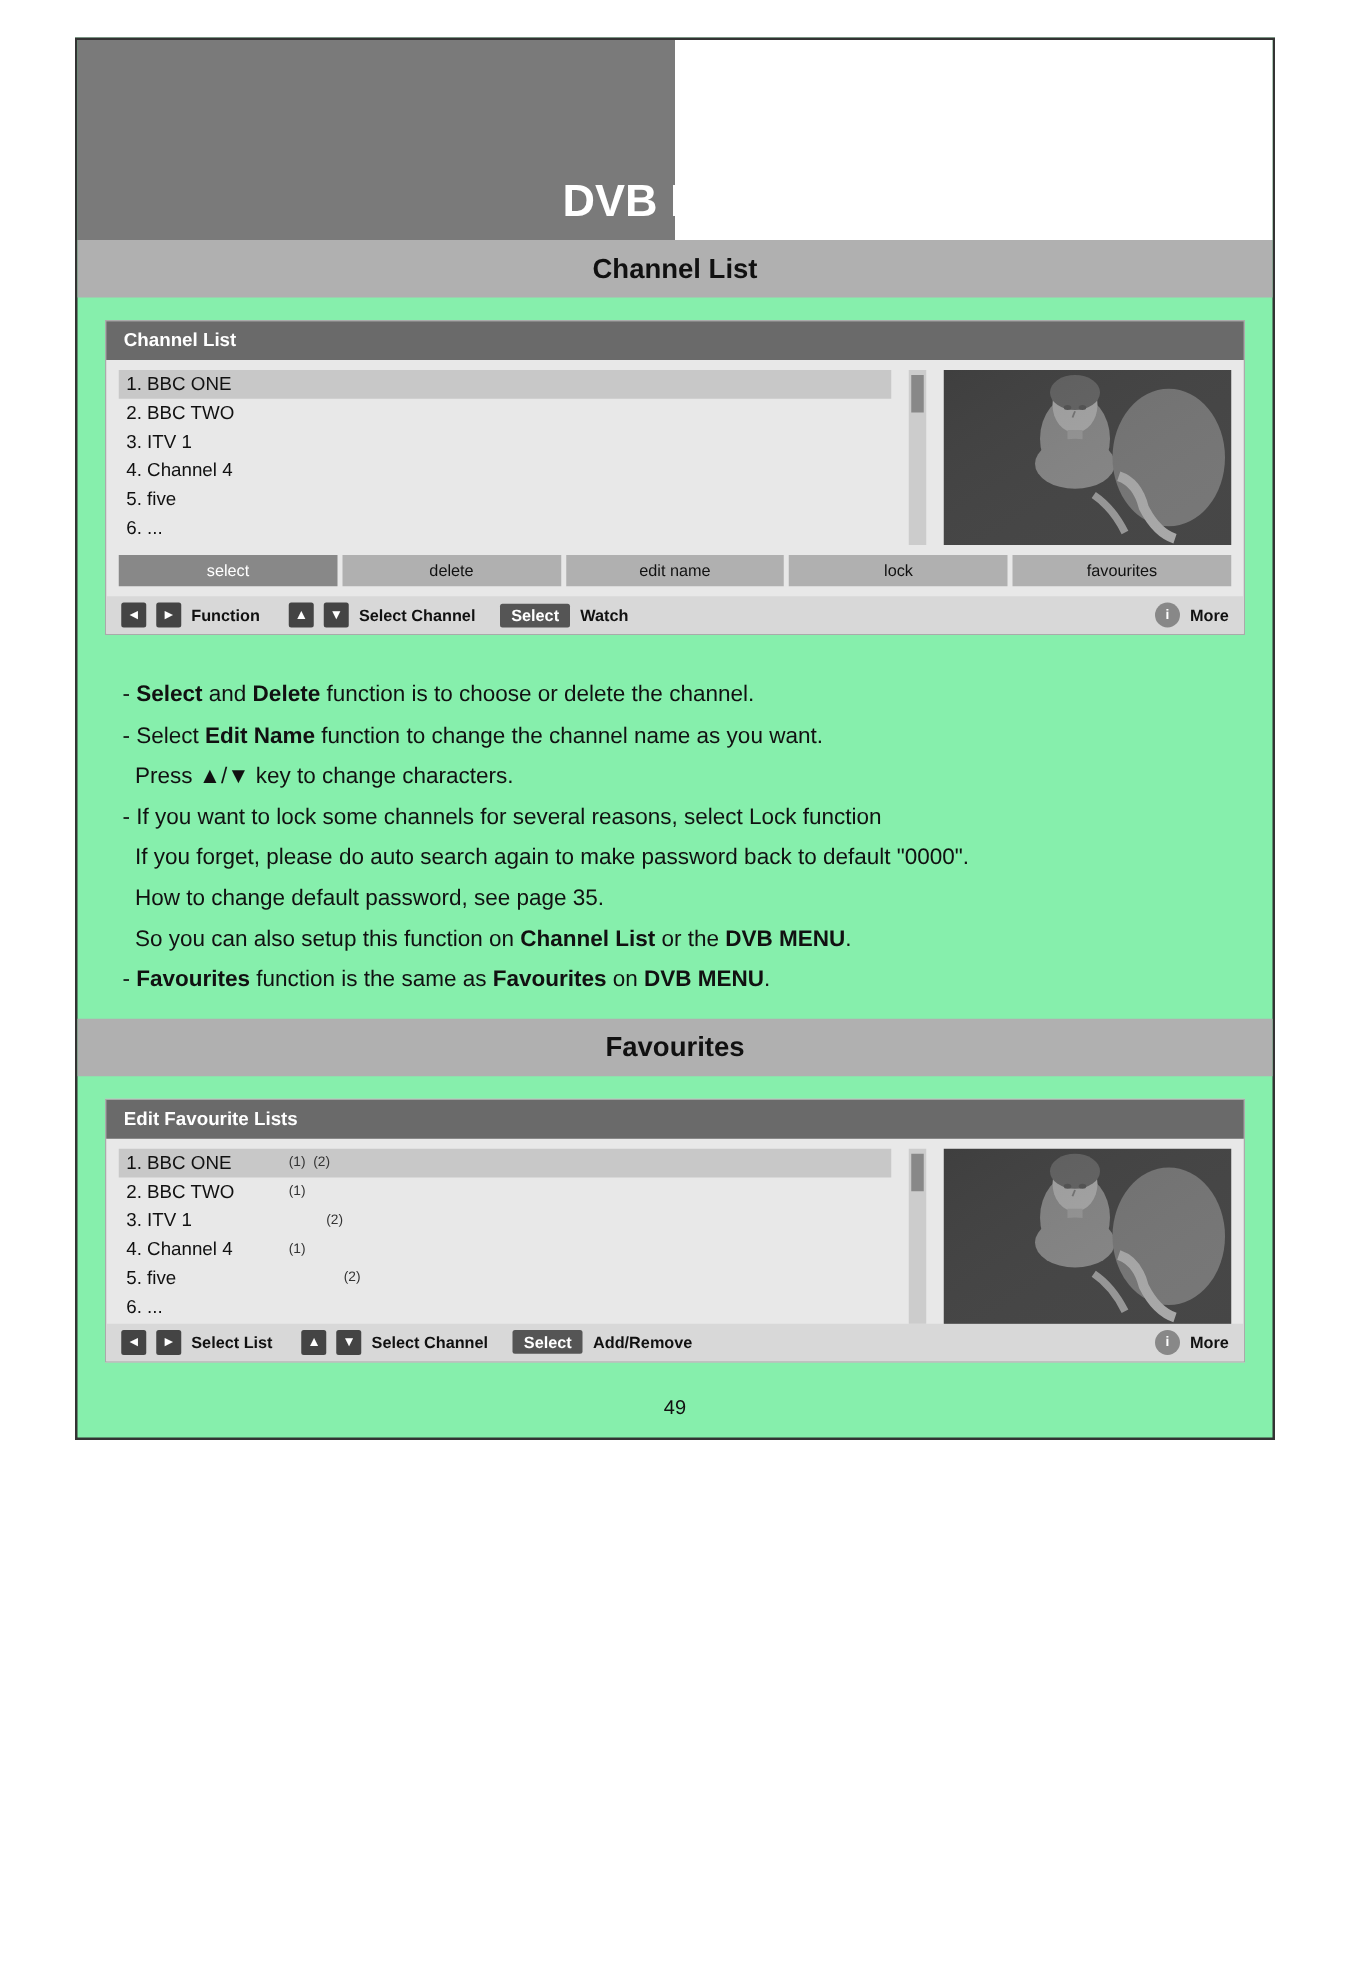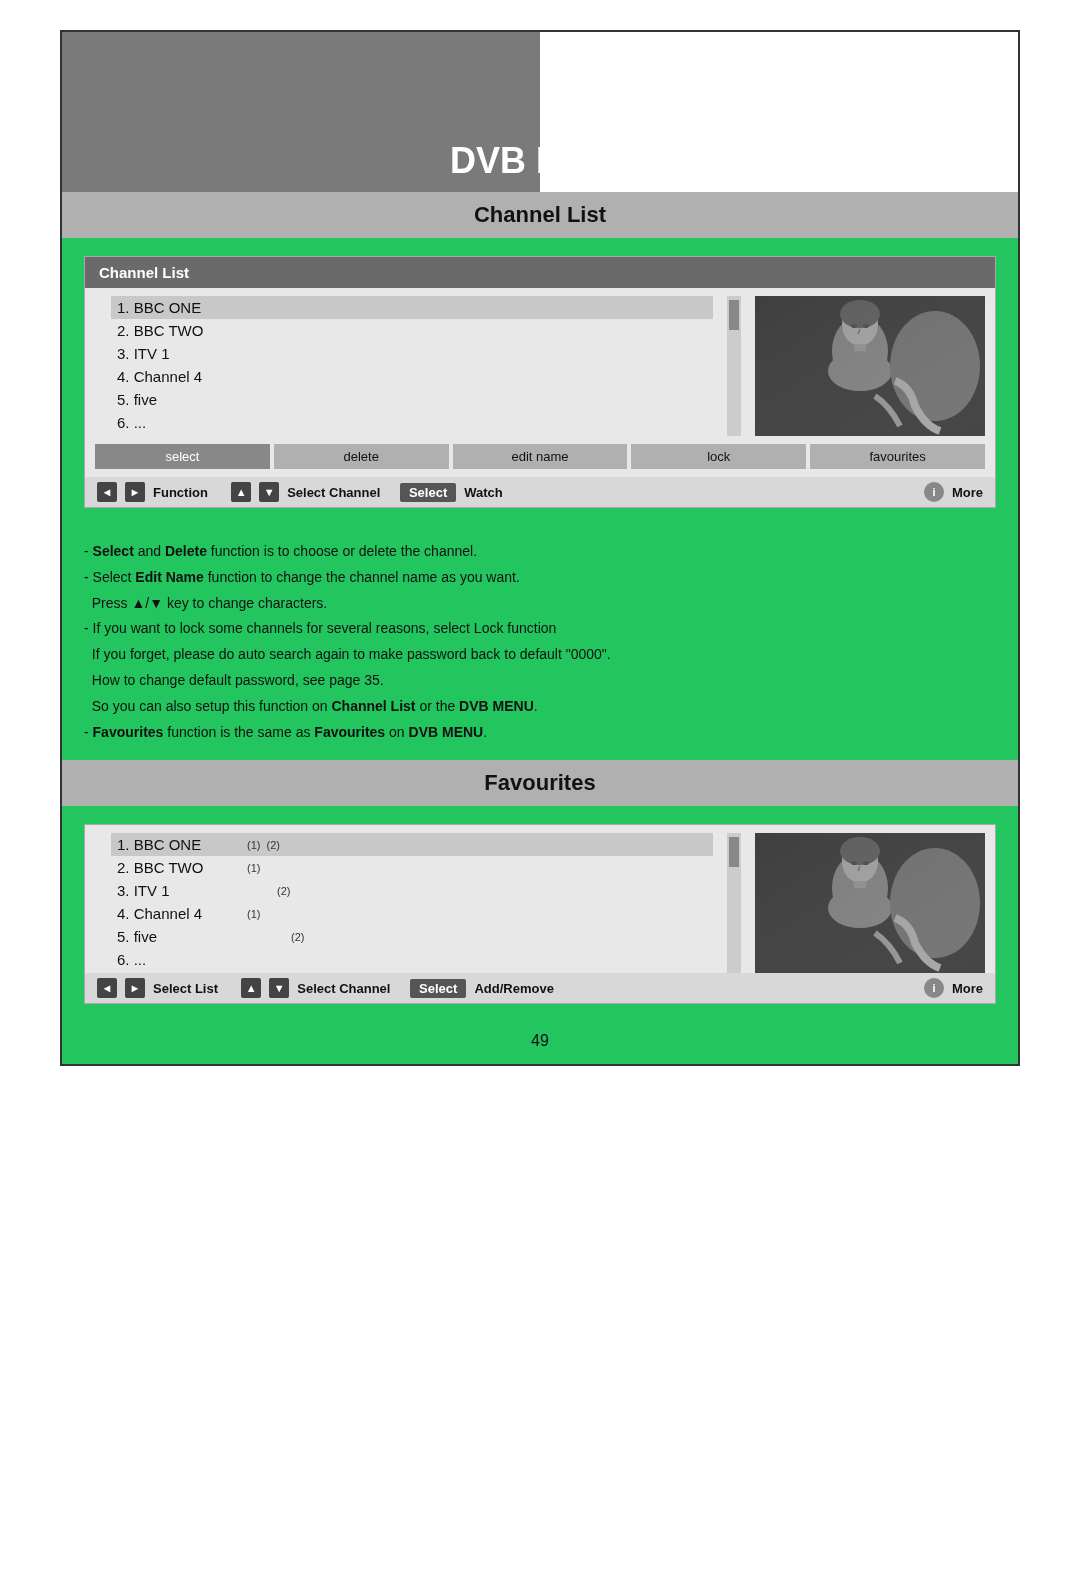--- a/index.html
+++ b/index.html
@@ -9,21 +9,21 @@
       width: 1080px;
       min-height: 1569px;
       display: flex;
       justify-content: center;
       align-items: flex-start;
     }
     .page-wrapper {
       width: 960px;
       margin: 30px auto;
       border: 2px solid #333;
-      background: #22c55e;
+      background: #86efac;
     }
     .page-title {
       font-size: 36px;
       font-weight: bold;
       color: #fff;
       text-align: center;
       width: 100%;
       padding-bottom: 10px;
     }
     .header-section {
@@ -58,21 +58,20 @@
       padding: 7px 14px;
     }
     .panel-body {
       display: flex;
       padding: 8px 10px 0 10px;
       gap: 10px;
     }
     .channel-list {
       flex: 1;
       min-width: 0;
-      margin-left: 16px;
     }
     .channel-item {
       font-size: 15px;
       padding: 3px 6px;
       color: #111;
     }
     .channel-item.selected {
       background: #c8c8c8;
     }
     .channel-preview {
@@ -159,22 +158,22 @@
       background: #555;
       color: #fff;
       padding: 2px 9px;
       font-size: 13px;
       font-weight: bold;
       border-radius: 2px;
     }
     .nav-spacer { flex: 1; }
     
     .desc-area {
-      padding: 14px 22px;
-      font-size: 14px;
+      padding: 14px 36px;
+      font-size: 18px;
       line-height: 1.7;
       color: #111;
     }
     .desc-area p {
       margin-bottom: 2px;
     }
     
     .fav-item {
       display: flex;
       align-items: center;
@@ -291,20 +290,23 @@
     <p>&nbsp;&nbsp;How to change default password, see page 35.</p>
     <p>&nbsp;&nbsp;So you can also setup this function on <strong>Channel List</strong> or the <strong>DVB MENU</strong>.</p>
     <p>- <strong>Favourites</strong> function is the same as <strong>Favourites</strong> on <strong>DVB MENU</strong>.</p>
   </div>
 
   <div class="section-header">
     <span>Favourites</span>
   </div>
 
   <div class="panel">
+    <div class="panel-header">
+      <span>Edit Favourite Lists</span>
+    </div>
     <div class="panel-body">
       <div class="channel-list">
         <div class="fav-item selected">
           <span class="fav-name">1. BBC ONE</span>
           <span class="fav-markers">(1)&nbsp;&nbsp;(2)</span>
         </div>
         <div class="fav-item">
           <span class="fav-name">2. BBC TWO</span>
           <span class="fav-markers">(1)</span>
         </div>

